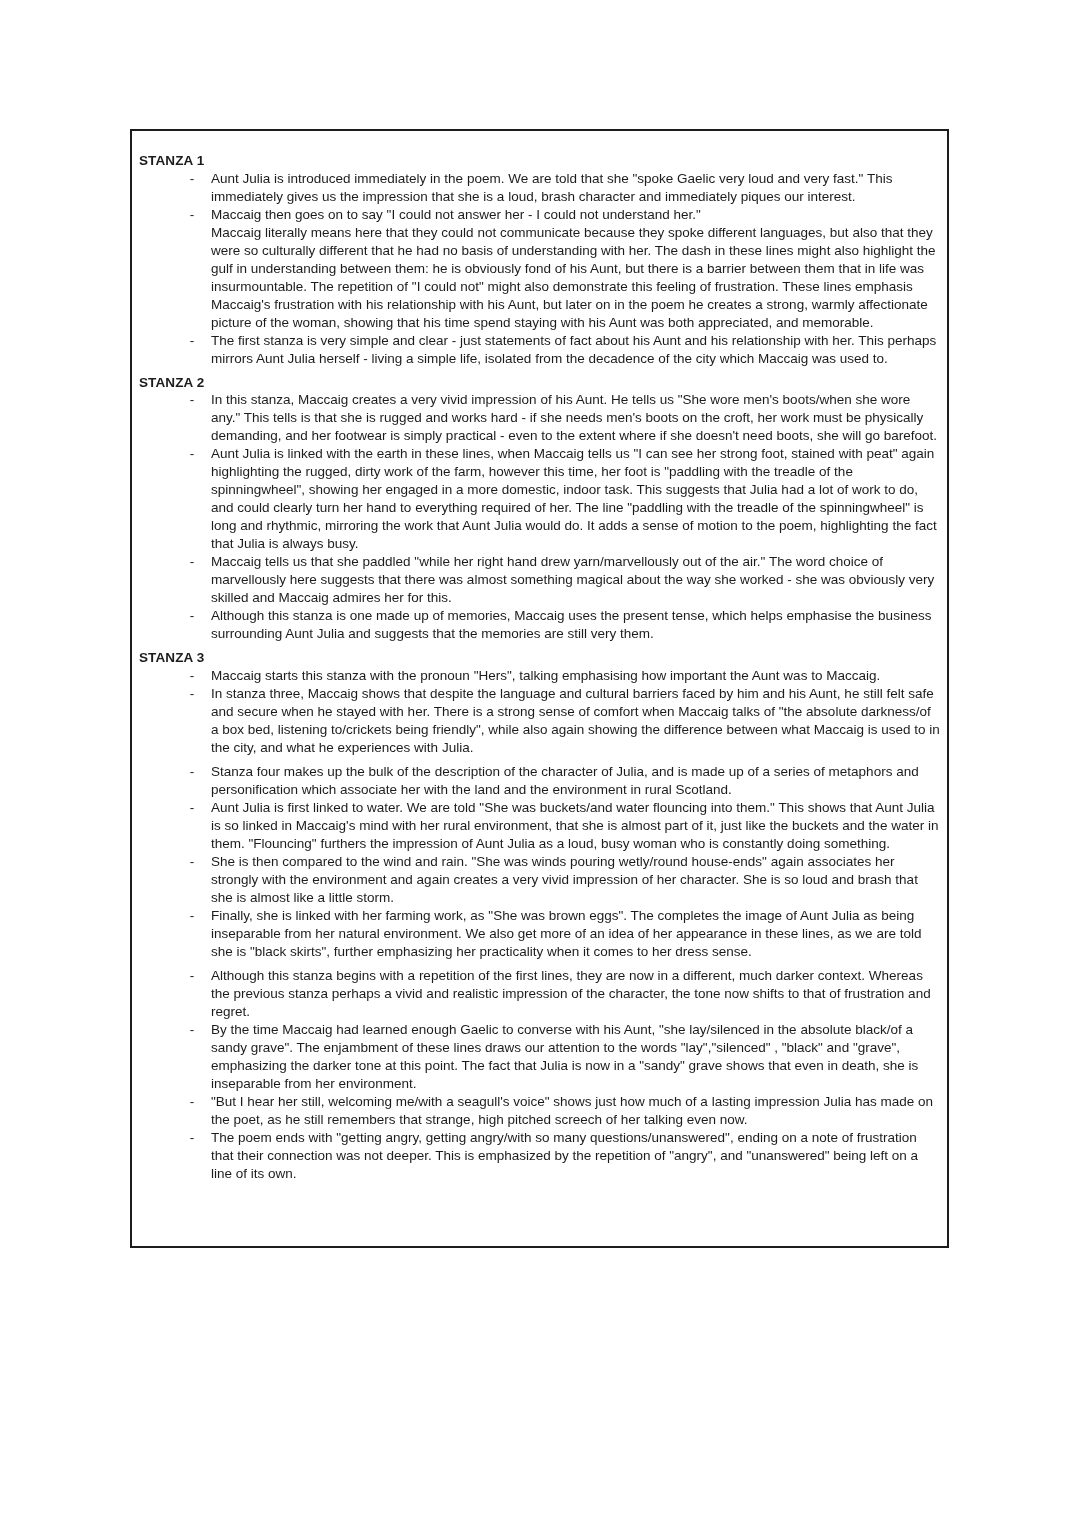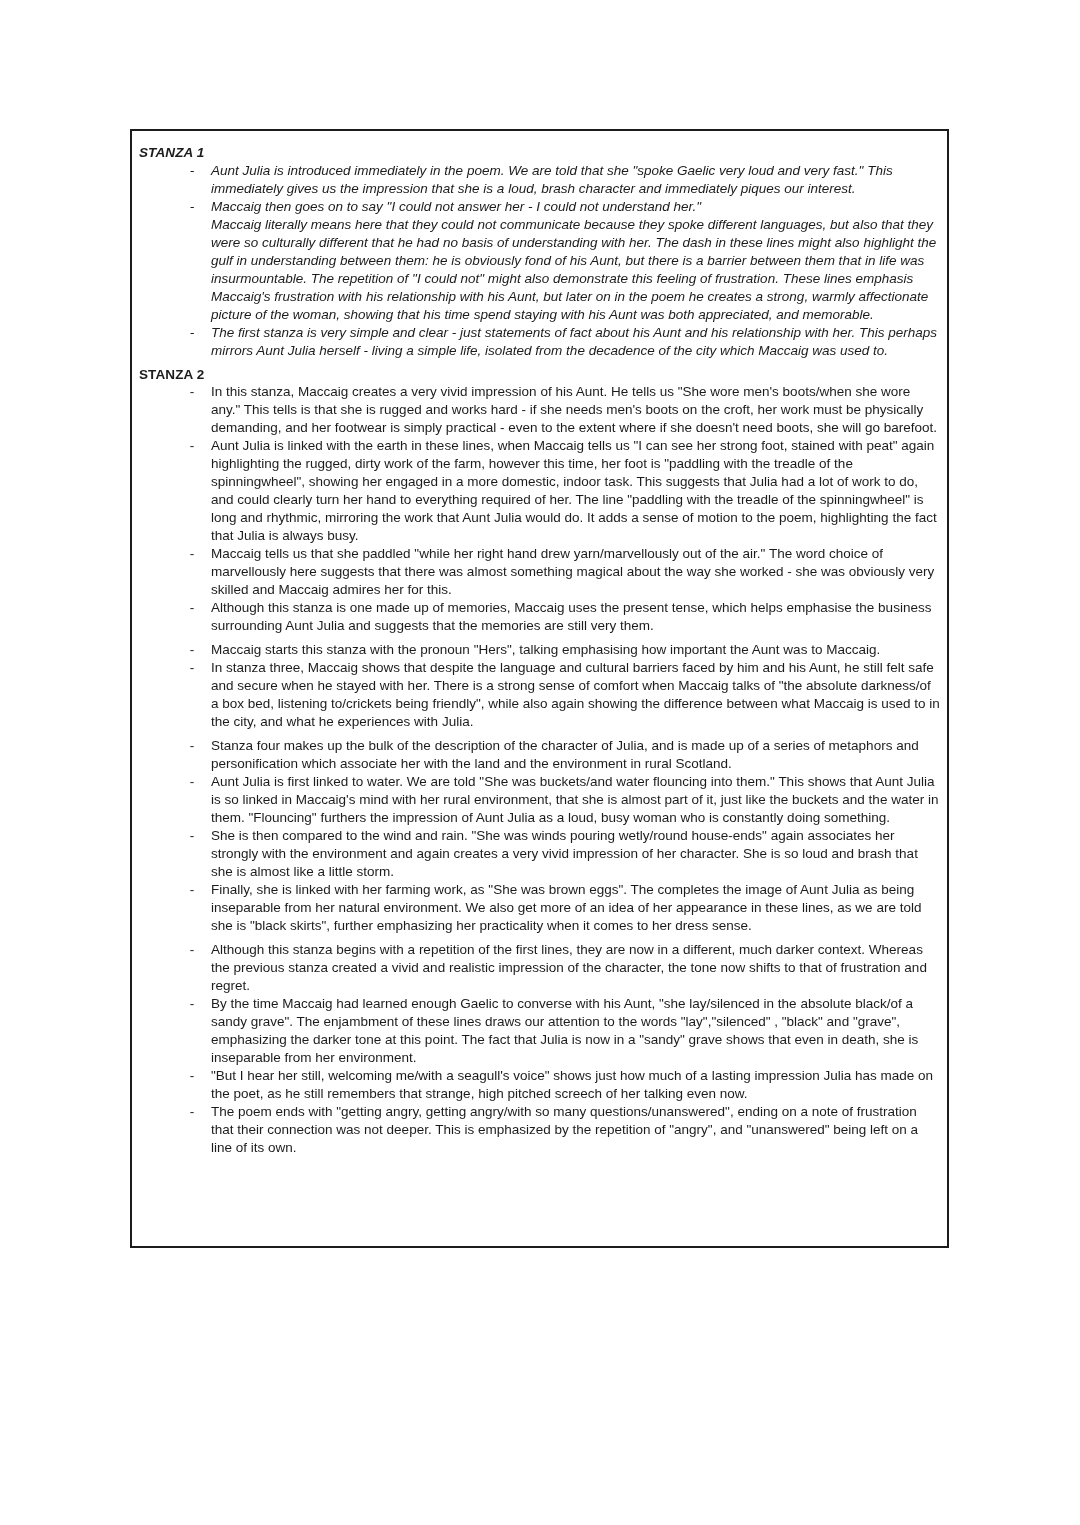--- a/index.html
+++ b/index.html
@@ -19,21 +19,21 @@
     left: 130px;
     top: 129px;
     width: 819px;
     height: 1119px;
     box-sizing: border-box;
     border: 2px solid #1c1c1c;
     background: #ffffff;
     padding: 9px 6px 10px 7px;
   }
   .section { margin-top: 6px; }
-  .section.first { margin-top: 4px; font-style: italic; }
+  .section.first { margin-top: 12px; }
   .section-heading {
     font-size: 13.5px;
     line-height: 17.5px;
     font-weight: bold;
     letter-spacing: 0.1px;
   }
   .bullet-row { display: flex; align-items: flex-start; }
   .dash-cell {
     flex: none;
     width: 38px;
@@ -86,20 +86,21 @@
       <span class="dash-cell">-</span>
       <div class="bullet-text">Maccaig tells us that she paddled "while her right hand drew yarn/marvellously out of the air." The word choice of marvellously here suggests that there was almost something magical about the way she worked - she was obviously very skilled and Maccaig admires her for this.</div>
     </div>
     <div class="bullet-row">
       <span class="dash-cell">-</span>
       <div class="bullet-text">Although this stanza is one made up of memories, Maccaig uses the present tense, which helps emphasise the business surrounding Aunt Julia and suggests that the memories are still very them.</div>
     </div>
   </div>
 
   <div class="section">
+    <div class="section-heading">STANZA 3</div>
     <div class="bullet-row">
       <span class="dash-cell">-</span>
       <div class="bullet-text">Maccaig starts this stanza with the pronoun "Hers", talking emphasising how important the Aunt was to Maccaig.</div>
     </div>
     <div class="bullet-row">
       <span class="dash-cell">-</span>
       <div class="bullet-text">In stanza three, Maccaig shows that despite the language and cultural barriers faced by him and his Aunt, he still felt safe and secure when he stayed with her. There is a strong sense of comfort when Maccaig talks of "the absolute darkness/of a box bed, listening to/crickets being friendly", while also again showing the difference between what Maccaig is used to in the city, and what he experiences with Julia.</div>
     </div>
   </div>
 
@@ -118,21 +119,21 @@
     </div>
     <div class="bullet-row">
       <span class="dash-cell">-</span>
       <div class="bullet-text">Finally, she is linked with her farming work, as "She was brown eggs". The completes the image of Aunt Julia as being inseparable from her natural environment. We also get more of an idea of her appearance in these lines, as we are told she is "black skirts", further emphasizing her practicality when it comes to her dress sense.</div>
     </div>
   </div>
 
   <div class="section">
     <div class="bullet-row">
       <span class="dash-cell">-</span>
-      <div class="bullet-text">Although this stanza begins with a repetition of the first lines, they are now in a different, much darker context. Whereas the previous stanza created a vivid and realistic impression of the character, the tone now shifts to that of frustration and regret.</div>
+      <div class="bullet-text">Although this stanza begins with a repetition of the first lines, they are now in a different, much darker context. Whereas the previous stanza perhaps a vivid and realistic impression of the character, the tone now shifts to that of frustration and regret.</div>
     </div>
     <div class="bullet-row">
       <span class="dash-cell">-</span>
       <div class="bullet-text">By the time Maccaig had learned enough Gaelic to converse with his Aunt, "she lay/silenced in the absolute black/of a sandy grave". The enjambment of these lines draws our attention to the words "lay","silenced" , "black" and "grave", emphasizing the darker tone at this point. The fact that Julia is now in a "sandy" grave shows that even in death, she is inseparable from her environment.</div>
     </div>
     <div class="bullet-row">
       <span class="dash-cell">-</span>
       <div class="bullet-text">"But I hear her still, welcoming me/with a seagull's voice" shows just how much of a lasting impression Julia has made on the poet, as he still remembers that strange, high pitched screech of her talking even now.</div>
     </div>
     <div class="bullet-row">

